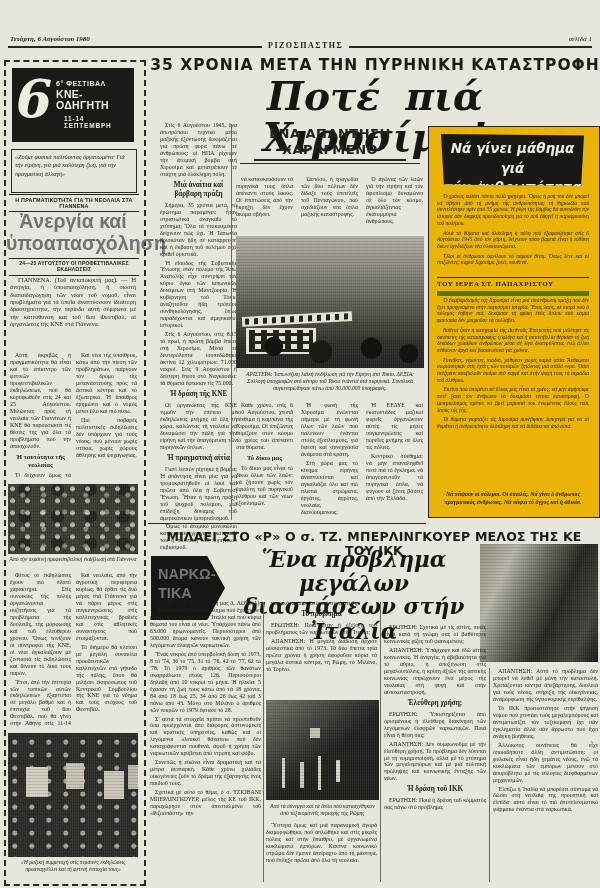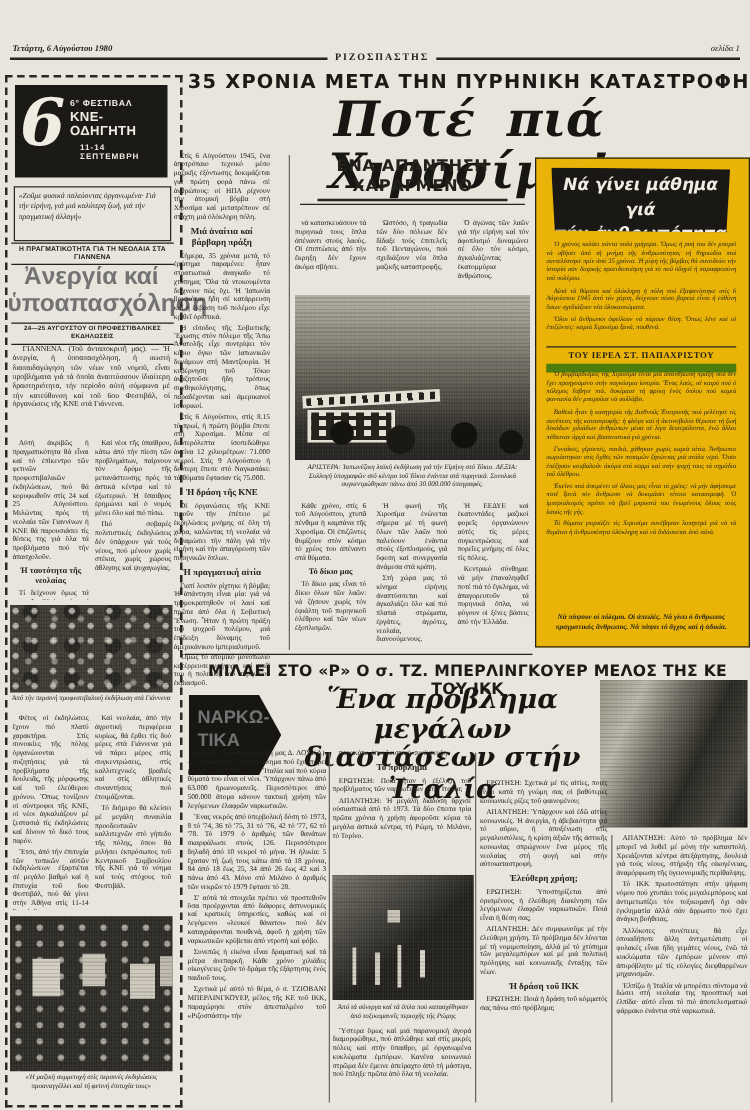--- a/index.html
+++ b/index.html
@@ -92,21 +92,21 @@
     </div>
 </div>
 
 <div class="ph ph-flags" style="left:8px;top:733px;width:130px;height:124px"></div>
 <div class="cap" style="left:8px;top:859px;width:130px">«Ἡ μαζική συμμετοχή στίς περσινές ἐκδηλώσεις προαναγγέλλει καί τή φετινή ἐπιτυχία τους»</div>
 
 <div class="abs" style="left:150px;top:58px;width:450px;text-align:center;font:bold 15.5px/1 'DejaVu Sans',sans-serif;letter-spacing:1px;color:#1c1b17">35 ΧΡΟΝΙΑ ΜΕΤΑ ΤΗΝ ΠΥΡΗΝΙΚΗ ΚΑΤΑΣΤΡΟΦΗ</div>
 
 <div class="abs" style="left:150px;top:76px;width:450px;text-align:center;font:bold italic 39px/1.05 'DejaVu Serif',serif;word-spacing:12px;color:#171613">Ποτέ πιά Χιροσίμα!</div>
 
-<div class="col" style="left:139px;top:122px;width:77px;height:438px">
+<div class="col" style="left:160px;top:122px;width:77px;height:438px">
   <div>
       <p>Στίς 6 Αὐγούστου 1945, ἕνα ἀποτρόπαιο τεχνικό μέσο μαζικῆς ἐξόντωσης δοκιμάζεται γιά πρώτη φορά πάνω σέ ἀνθρώπους: οἱ ΗΠΑ ρίχνουν τήν ἀτομική βόμβα στή Χιροσίμα καί μετατρέπουν σέ στάχτη μιά ὁλόκληρη πόλη.</p>
     </div>
   <div class="subhead">Μιά ἀναίτια καί βάρβαρη πράξη</div>
   <div>
       <p>Σήμερα, 35 χρόνια μετά, τό ἐρώτημα παραμένει: ἦταν στρατιωτικά ἀναγκαῖο τό χτύπημα; Ὅλα τά ντοκουμέντα δείχνουν πώς ὄχι. Ἡ Ἰαπωνία βρισκόταν ἤδη σέ κατάρρευση καί ἡ ἔκβαση τοῦ πολέμου εἶχε κριθεῖ ὁριστικά.</p>
       <p>Ἡ εἴσοδος τῆς Σοβιετικῆς Ἕνωσης στόν πόλεμο τῆς Ἄπω Ἀνατολῆς εἶχε συντρίψει τόν κύριο ὄγκο τῶν ἰαπωνικῶν δυνάμεων στή Μαντζουρία. Ἡ κυβέρνηση τοῦ Τόκιο ἀναζητοῦσε ἤδη τρόπους συνθηκολόγησης, ὅπως παραδέχονται καί ἀμερικανοί ἱστορικοί.</p>
       <p>Στίς 6 Αὐγούστου, στίς 8.15 τό πρωί, ἡ πρώτη βόμβα ἔπεσε στή Χιροσίμα. Μέσα σέ δευτερόλεπτα ἰσοπεδώθηκε ἀκτίνα 12 χιλιομέτρων: 71.000 νεκροί. Στίς 9 Αὐγούστου ἡ δεύτερη ἔπεσε στό Ναγκασάκι: τά θύματα ἔφτασαν τίς 75.000.</p>
     </div>
   <div class="subhead">Ἡ δράση τῆς ΚΝΕ</div>
@@ -182,21 +182,21 @@
     <div style="font:bold italic 13.5px/1.5 'DejaVu Sans',sans-serif;margin-top:4px">Νά γίνει μάθημα γιά</div>
     <div style="font:bold italic 13.5px/1.2 'DejaVu Sans',sans-serif">τήν ἀνθρωπότητα</div>
   </div>
   <div class="letterp" style="position:absolute;left:8px;top:66px;width:152px;height:80px;overflow:hidden">
     <div>
         <p>Ὁ χρόνος κυλάει πάντα πολύ γρήγορα. Ὅμως ἡ ροή του δέν μπορεῖ νά σβήσει ἀπό τή μνήμη τῆς ἀνθρωπότητας τή θηριωδία πού συντελέστηκε πρίν ἀπό 35 χρόνια. Ἡ ρίψη τῆς βόμβας θά συνοδεύει τήν ἱστορία σάν διαρκής προειδοποίηση γιά τό ποῦ ὁδηγεῖ ἡ παραφροσύνη τοῦ πολέμου.</p>
         <p>Αὐτά τά θύματα καί ὁλόκληρη ἡ πόλη πού ἐξαφανίστηκε στίς 6 Αὐγούστου 1945 ἀπό τόν χάρτη, δείχνουν πόσο βαρειά εἶναι ἡ εὐθύνη ὅσων σχεδιάζουν νέα ὁλοκαυτώματα.</p>
         <p>Ὅλοι οἱ ἄνθρωποι ὀφείλουν νά πάρουν θέση. Ὅπως λένε καί οἱ ἐπιζῶντες: καμιά Χιροσίμα ξανά, πουθενά.</p>
       </div>
   </div>
-  <div class="abs" style="left:8px;top:150px;width:152px;text-align:center;font:bold 7px/1 'Liberation Serif',serif;border-top:1px solid #26251f;border-bottom:7px solid #4d7c0f;padding:3px 0;letter-spacing:.5px">ΤΟΥ ΙΕΡΕΑ ΣΤ. ΠΑΠΑΧΡΙΣΤΟΥ</div>
+  <div class="abs" style="left:8px;top:150px;width:152px;text-align:left;font:bold 7px/1 'Liberation Serif',serif;border-top:1px solid #26251f;border-bottom:5px solid #4d7c0f;padding:3px 0;letter-spacing:.5px">ΤΟΥ ΙΕΡΕΑ ΣΤ. ΠΑΠΑΧΡΙΣΤΟΥ</div>
   <div class="letterp" style="position:absolute;left:8px;top:170px;width:152px;height:192px;overflow:hidden">
     <div>
         <p>Ὁ βομβαρδισμός τῆς Χιροσίμα εἶναι μιά ἀπάνθρωπη πράξη πού δέν ἔχει προηγούμενο στήν παγκόσμια ἱστορία. Ἕνας λαός, σέ καιρό πού ὁ πόλεμος ἔσβηνε πιά, δοκίμασε τή φρίκη ἑνός ὅπλου πού καμιά φαντασία δέν μποροῦσε νά συλλάβει.</p>
         <p>Βαθειά ἦταν ἡ κατηγορία τῆς Διεθνοῦς Ἐπιτροπῆς πού μελέτησε τίς συνέπειες τῆς καταστροφῆς: ἡ φλόγα καί ἡ ἀκτινοβολία θέρισαν τή ζωή δεκάδων χιλιάδων ἀνθρώπων μέσα σέ λίγα δευτερόλεπτα, ἐνῶ ἄλλοι πέθαιναν ἀργά καί βασανιστικά γιά χρόνια.</p>
         <p>Γυναῖκες, γέροντες, παιδιά, χάθηκαν χωρίς καμιά αἰτία. Ἄνθρωποι σωριάστηκαν στίς ὄχθες τῶν ποταμῶν ζητώντας μιά στάλα νερό. Ὅσοι ἐπέζησαν κουβαλοῦν ἀκόμα στό κορμί καί στήν ψυχή τους τά σημάδια τοῦ ὀλέθρου.</p>
         <p>Ἐκεῖνο πού ἀπομένει σέ ὅλους μας εἶναι τό χρέος: νά μήν ἀφήσουμε ποτέ ξανά τόν ἄνθρωπο νά δοκιμάσει τέτοια καταστροφή. Ὁ ἰμπεριαλισμός πρέπει νά βρεῖ μπροστά του ἑνωμένους ὅλους τούς λαούς τῆς γῆς.</p>
         <p>Τό θύματα γιορτάζει τίς Χιροσίμα συνέβησαν λυπητερά γιά νά τά θυμᾶται ἡ ἀνθρωπότητα ὁλόκληρη καί νά διδάσκεται ἀπό αὐτά.</p>
       </div>
   </div>
   <div class="abs" style="left:10px;top:364px;width:148px;text-align:center;font:bold italic 5.8px/1.3 'Liberation Serif',serif">Νά πάψουν οἱ πόλεμοι. Οἱ ἀπειλές. Νά γίνει ὁ ἄνθρωπος πραγματικός ἄνθρωπος. Νά πάψει τό ἄγχος καί ἡ ἀδικία.</div>

